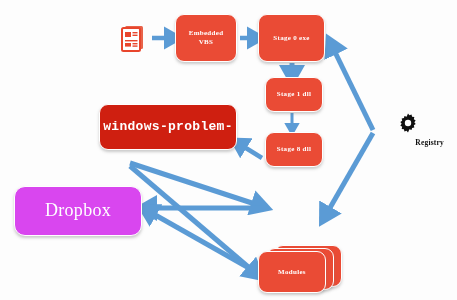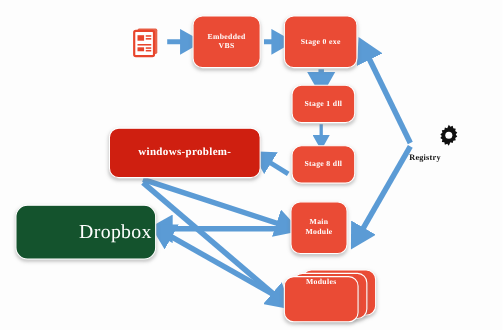--- a/index.html
+++ b/index.html
@@ -37,32 +37,31 @@
     font-family: "Liberation Serif", serif;
     font-weight: bold;
     letter-spacing: 0.3px;
     line-height: 1.22;
     z-index: 5;
   }
   .node.deep {
     background: #cf1f10;
   }
   .node.orange {
-    background: #14532d;
+    background: #d946ef;
     border-radius: 11px;
-    justify-content: flex-end;
   }
   .node .lines {
     padding: 0 3px;
   }
   .n-embedded { left: 175px; top: 14px;  width: 62px;  height: 48px; font-size: 7px; }
   .n-stage0   { left: 258px; top: 14px;  width: 67px;  height: 48px; font-size: 7px; }
   .n-stage1   { left: 265px; top: 77px;  width: 58px;  height: 35px; font-size: 7px; }
   .n-stage2   { left: 265px; top: 132px; width: 58px;  height: 35px; font-size: 7px; }
-  .n-domain   { left: 99px;  top: 116px; width: 138px; height: 46px; font-size: 10px; }
+  .n-domain   { left: 99px;  top: 104px; width: 138px; height: 46px; font-size: 13px; font-family: Liberation Mono, monospace; }
   .n-main     { left: 264px; top: 183px; width: 52px;  height: 48px; font-size: 7px; }
   .n-dropbox  { left: 14px;  top: 186px; width: 128px; height: 50px; font-size: 18px; font-weight: normal; }
 
   
   .stack {
     position: absolute;
     left: 258px; top: 245px;
     width: 95px; height: 48px;
     z-index: 5;
   }
@@ -72,40 +71,40 @@
     width: 68px; height: 42px;
     border-radius: 9px;
     background: #ea4b35;
     border: 1.5px solid #ffffff;
     box-shadow: 0 2px 3px rgba(120,120,120,0.38);
   }
   .stack .card.c3 { left: 16px; top: 0px; }
   .stack .card.c2 { left: 8px;  top: 3px; }
   .stack .card.c1 {
     left: 0px; top: 6px;
-    display: flex; align-items: flex-start; justify-content: center;
+    display: flex; align-items: center; justify-content: center;
     color: #fff; font-size: 7px; font-weight: bold;
     font-family: "Liberation Serif", serif;
     letter-spacing: 0.3px;
   }
 
   
   .doc-icon {
     position: absolute;
     left: 117px; top: 23px;
     width: 30px; height: 30px;
     z-index: 6;
   }
 
   
   .registry {
     position: absolute;
     left: 372px; top: 112px;
     width: 72px;
-    text-align: left;
+    text-align: right;
     z-index: 6;
   }
   .registry .gear {
     display: block;
     margin: 0 auto 4px auto;
     width: 22px; height: 22px;
   }
   .registry .caption {
     font-family: "Liberation Serif", serif;
     font-size: 7.5px;
@@ -182,26 +181,20 @@
   <div class="node n-stage2">
     <div class="lines">Stage 8 dll</div>
   </div>
 
   <div class="node deep n-domain">
     <div class="lines">
       <div>windows-problem-</div>
     </div>
   </div>
 
-  <div class="node n-main">
-    <div class="lines">
-      <div>Main</div>
-      <div>Module</div>
-    </div>
-  </div>
 
   <div class="node orange n-dropbox">
     <div class="lines">Dropbox</div>
   </div>
 
   <div class="stack">
     <div class="card c3"></div>
     <div class="card c2"></div>
     <div class="card c1">
       <span>Modules</span>

